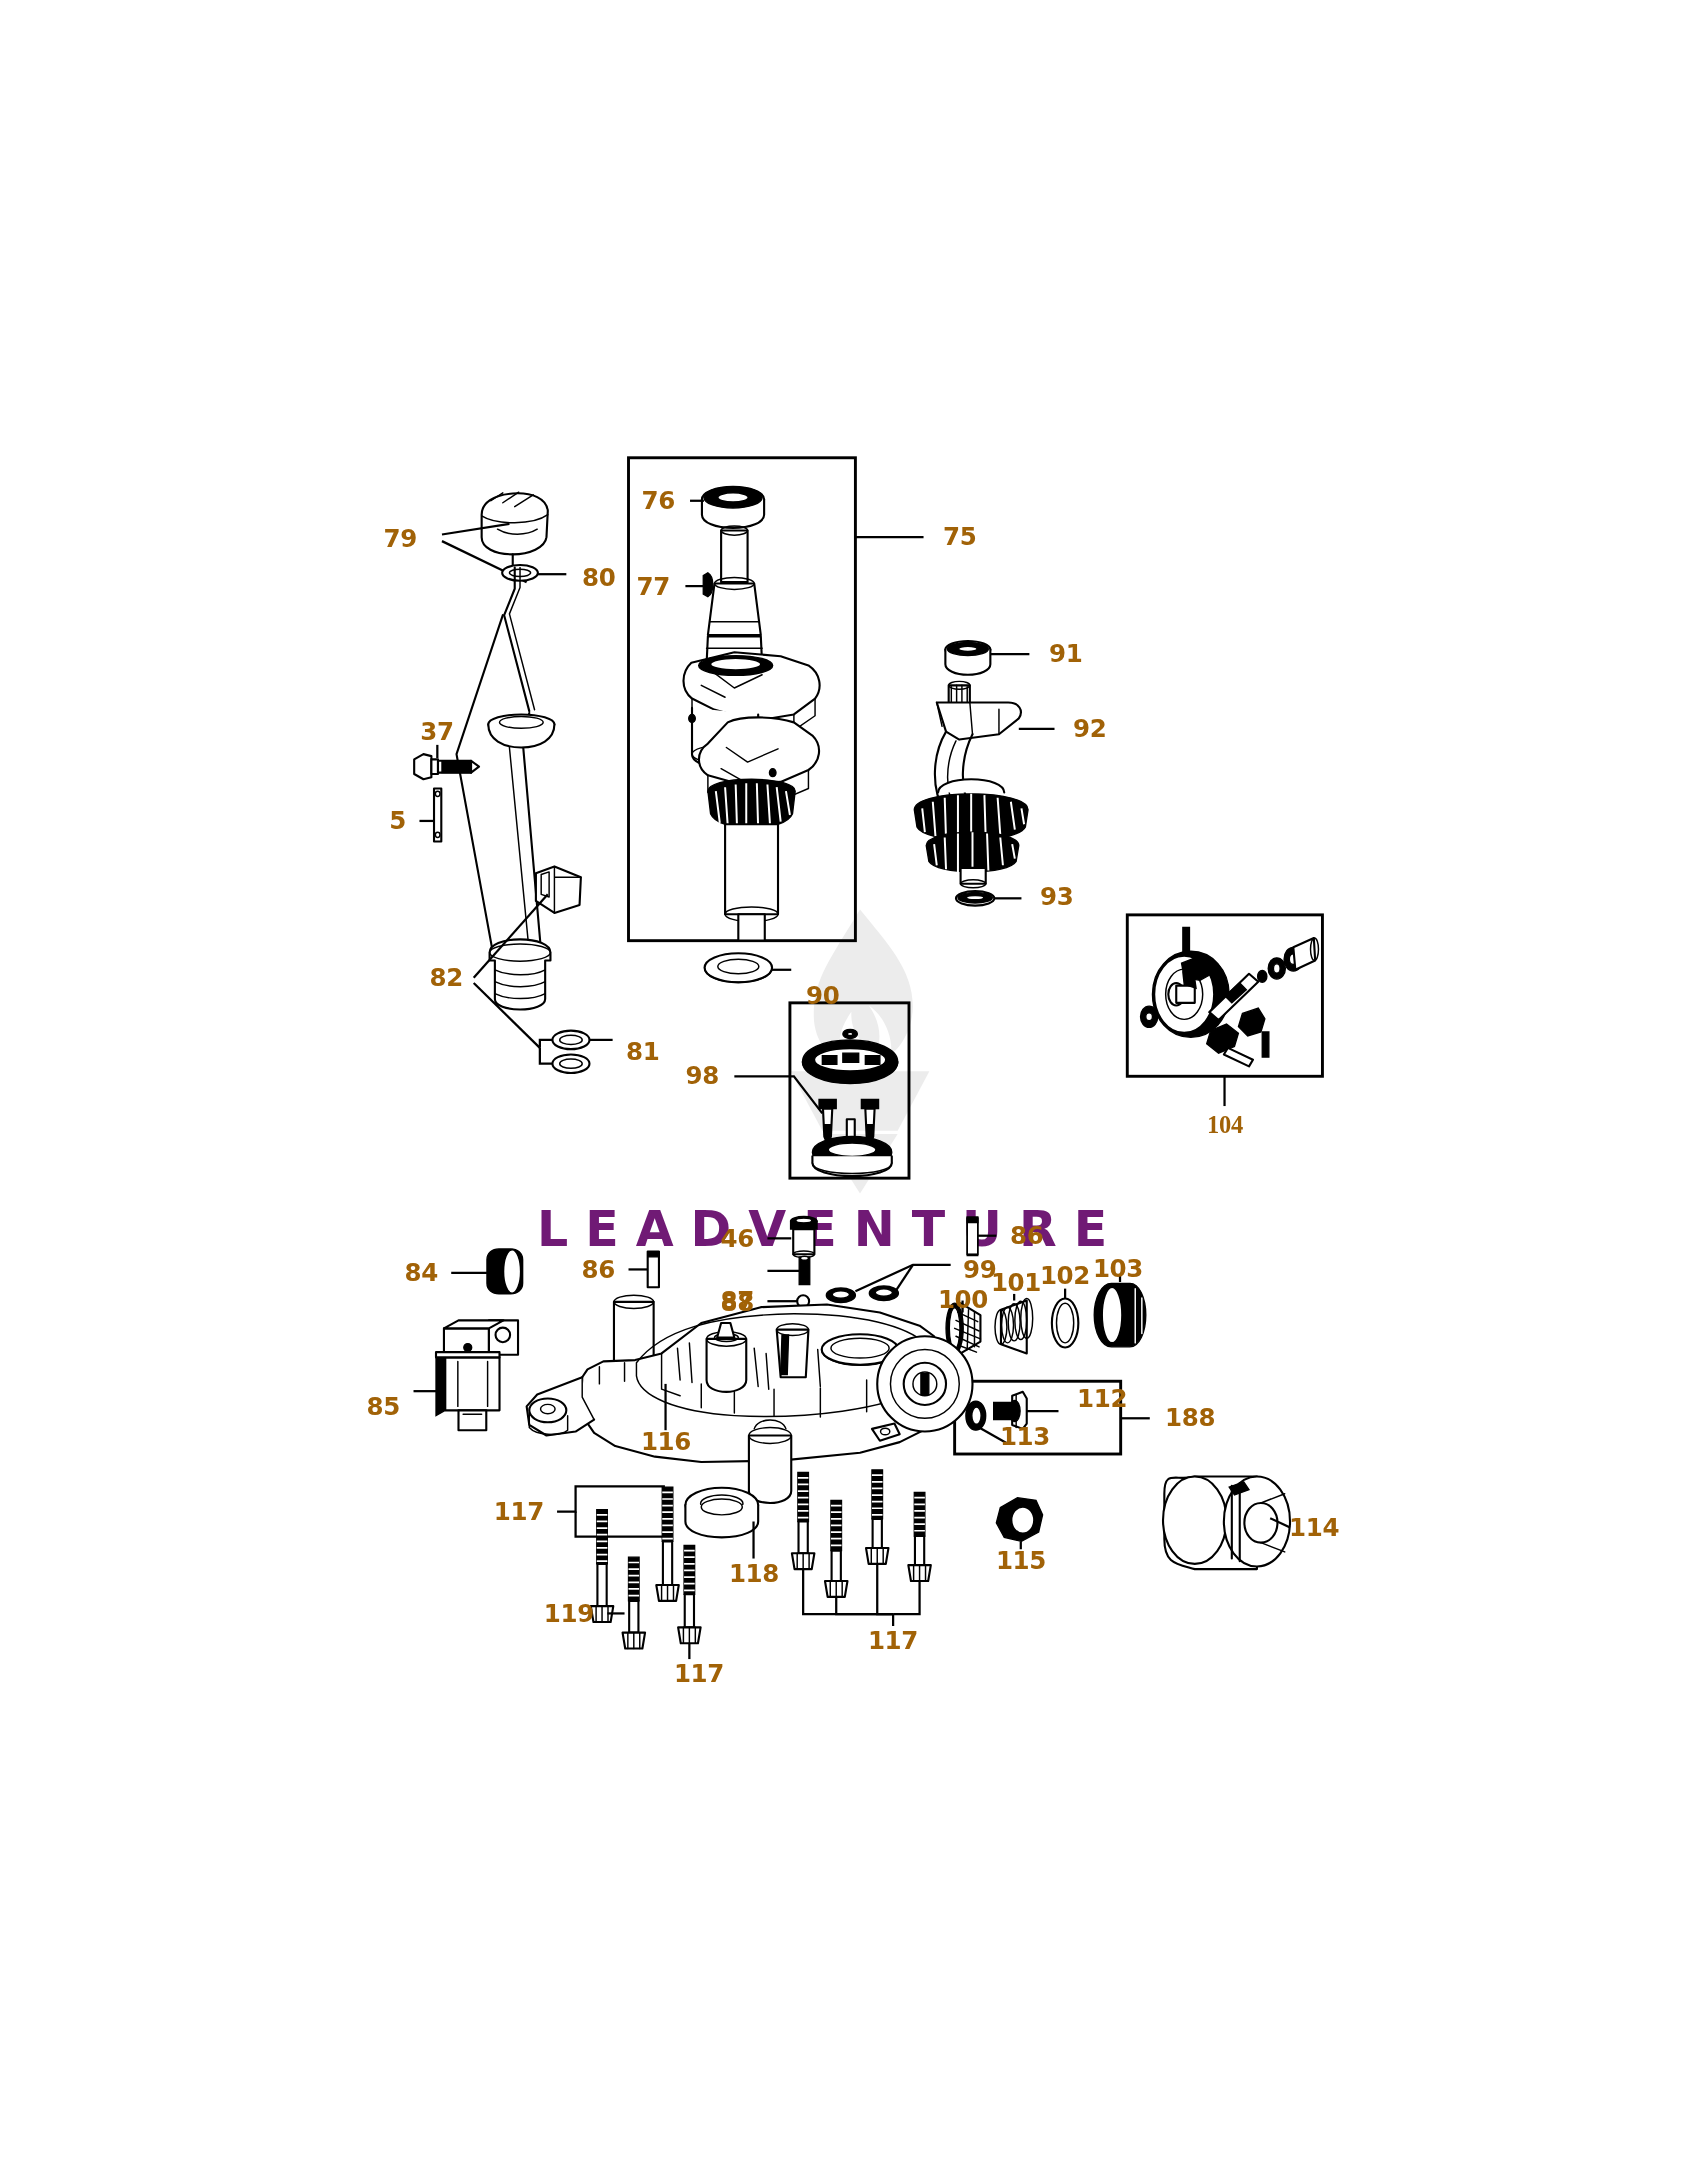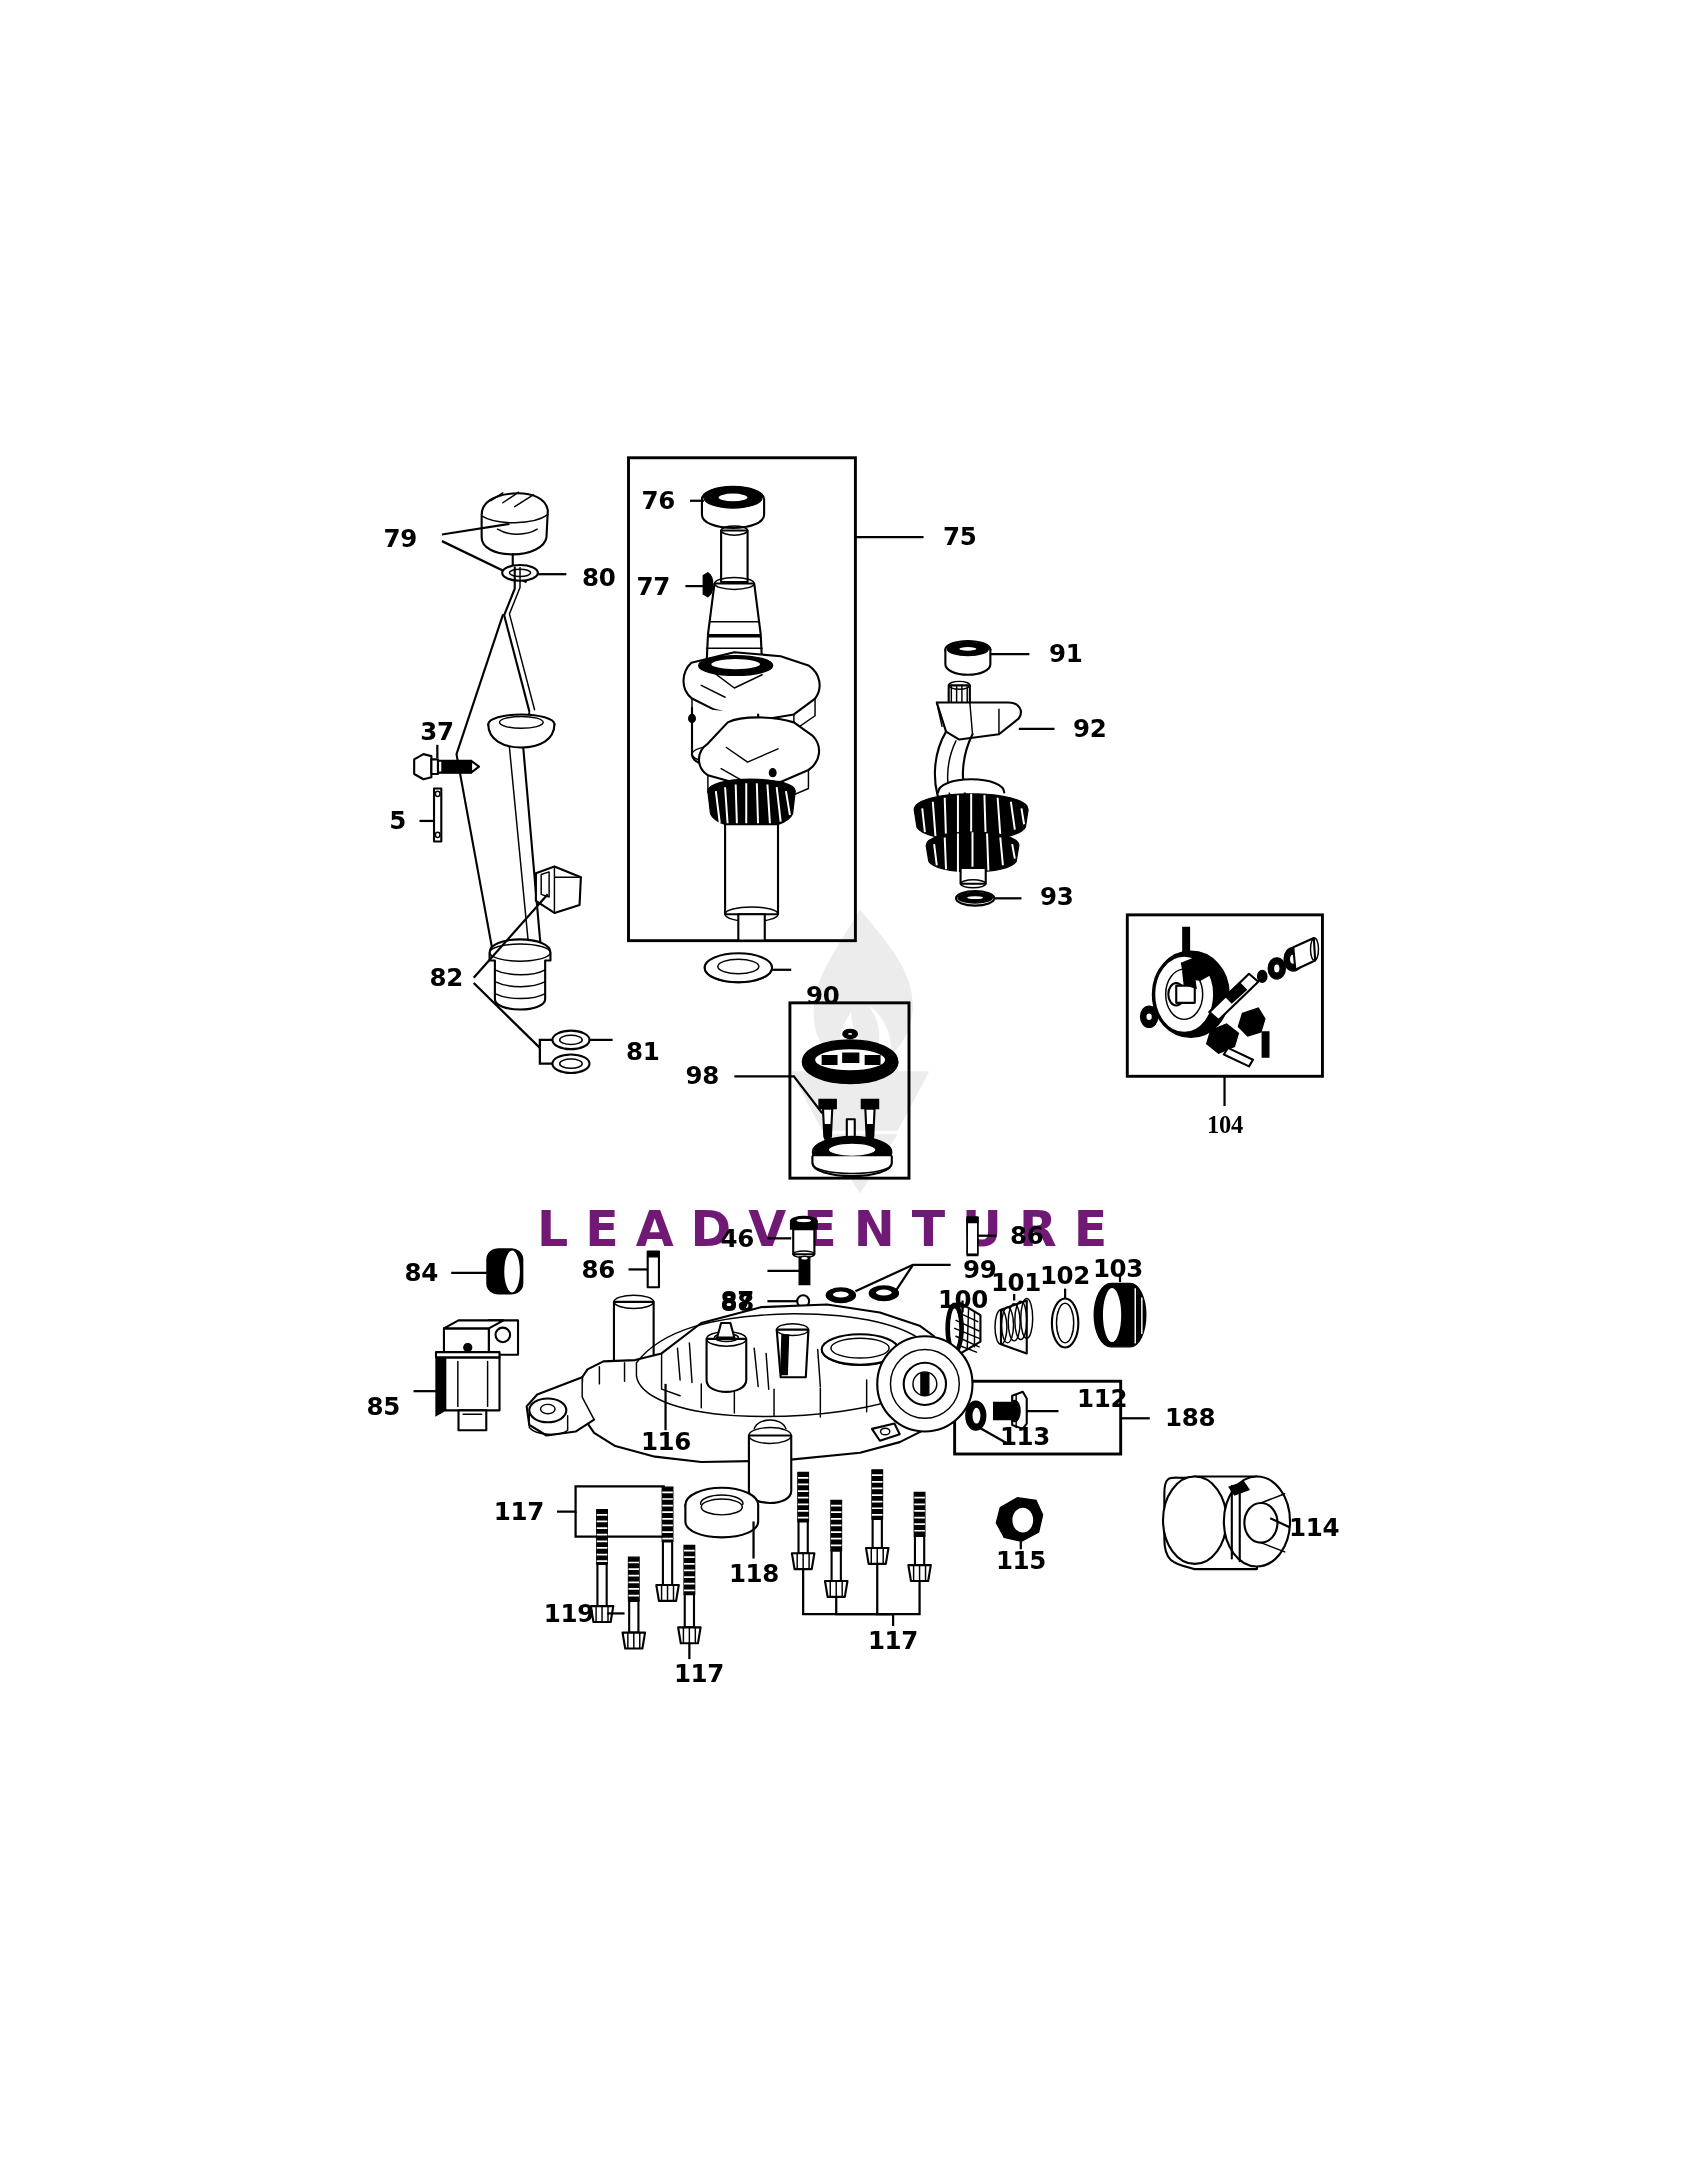--- a/index.html
+++ b/index.html
@@ -11,21 +11,21 @@
   #sheet{position:absolute;left:0;top:0;width:1687px;height:2183px;}
   #svgroot{position:absolute;left:0;top:0;width:1687px;height:2183px;}
 
   
   .lbl{
     position:absolute;
     font-family:"DejaVu Sans", sans-serif;
     font-weight:bold;
     font-size:24.5px;
     line-height:1;
-    color:#000000;
+    color:#a16207;
     white-space:nowrap;
     letter-spacing:-0.3px;
   }
   .lbl.r{transform:translate(-100%,-50%);}
   .lbl.l{transform:translate(0,-50%);}
   .lbl.c{transform:translate(-50%,-50%);}
 
   
   .wm-text{
     position:absolute;

